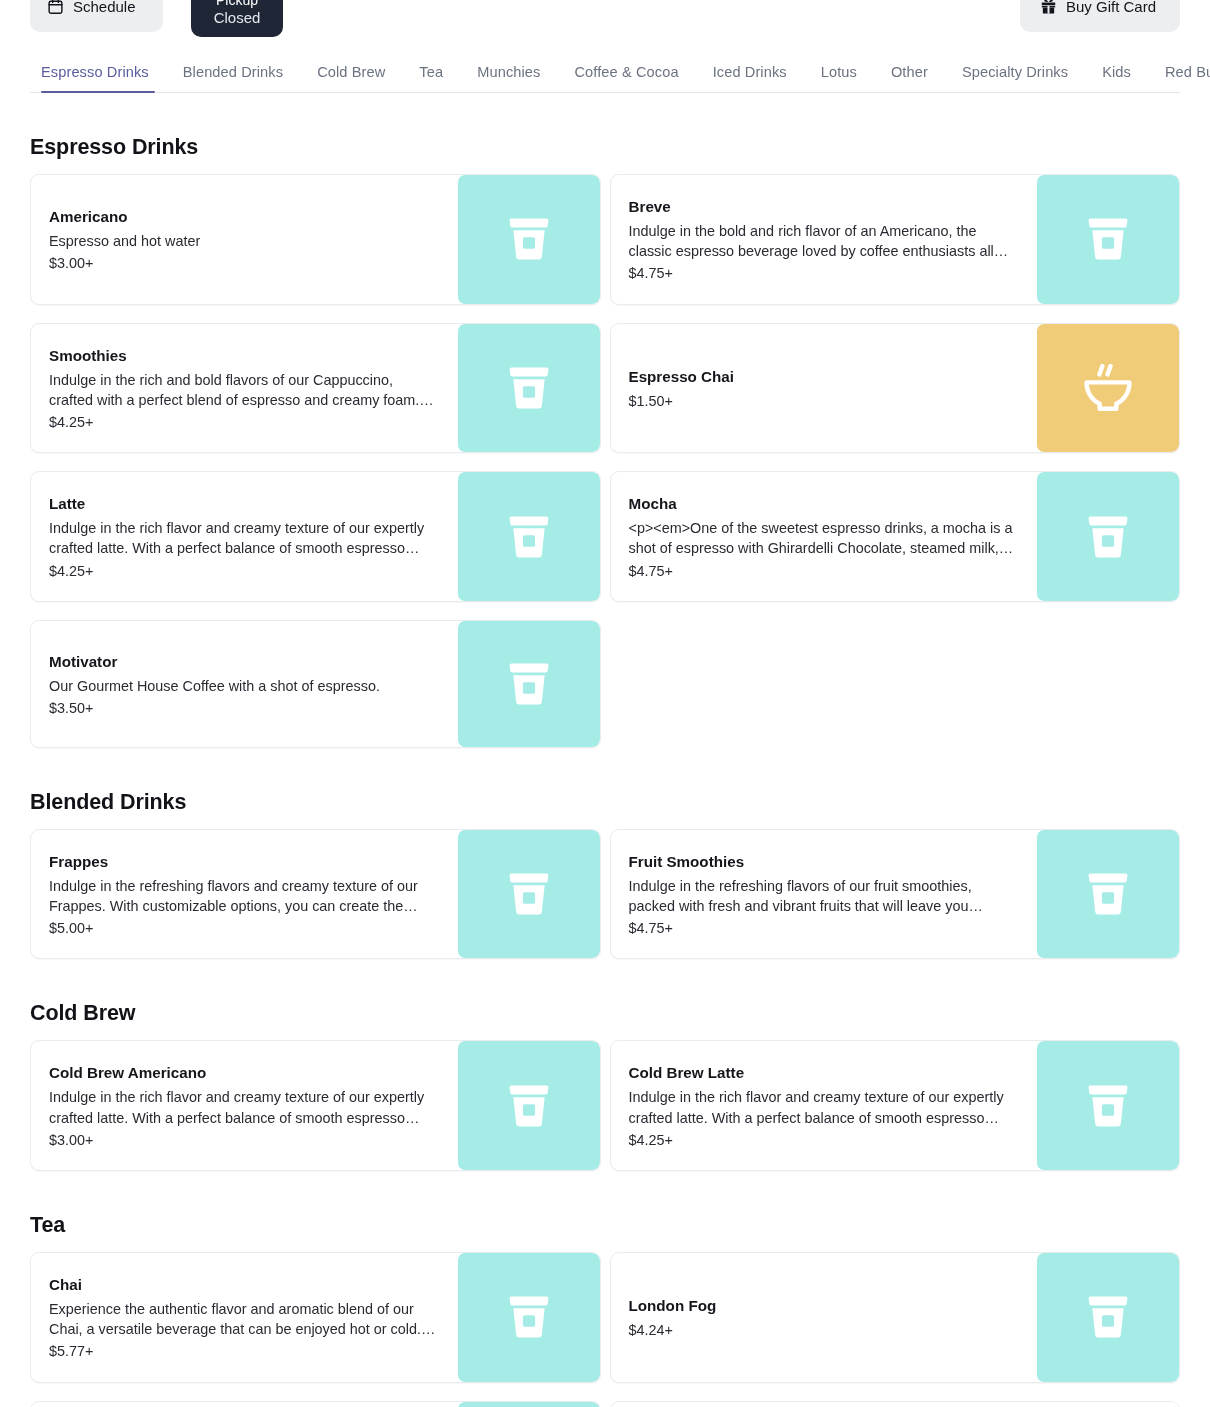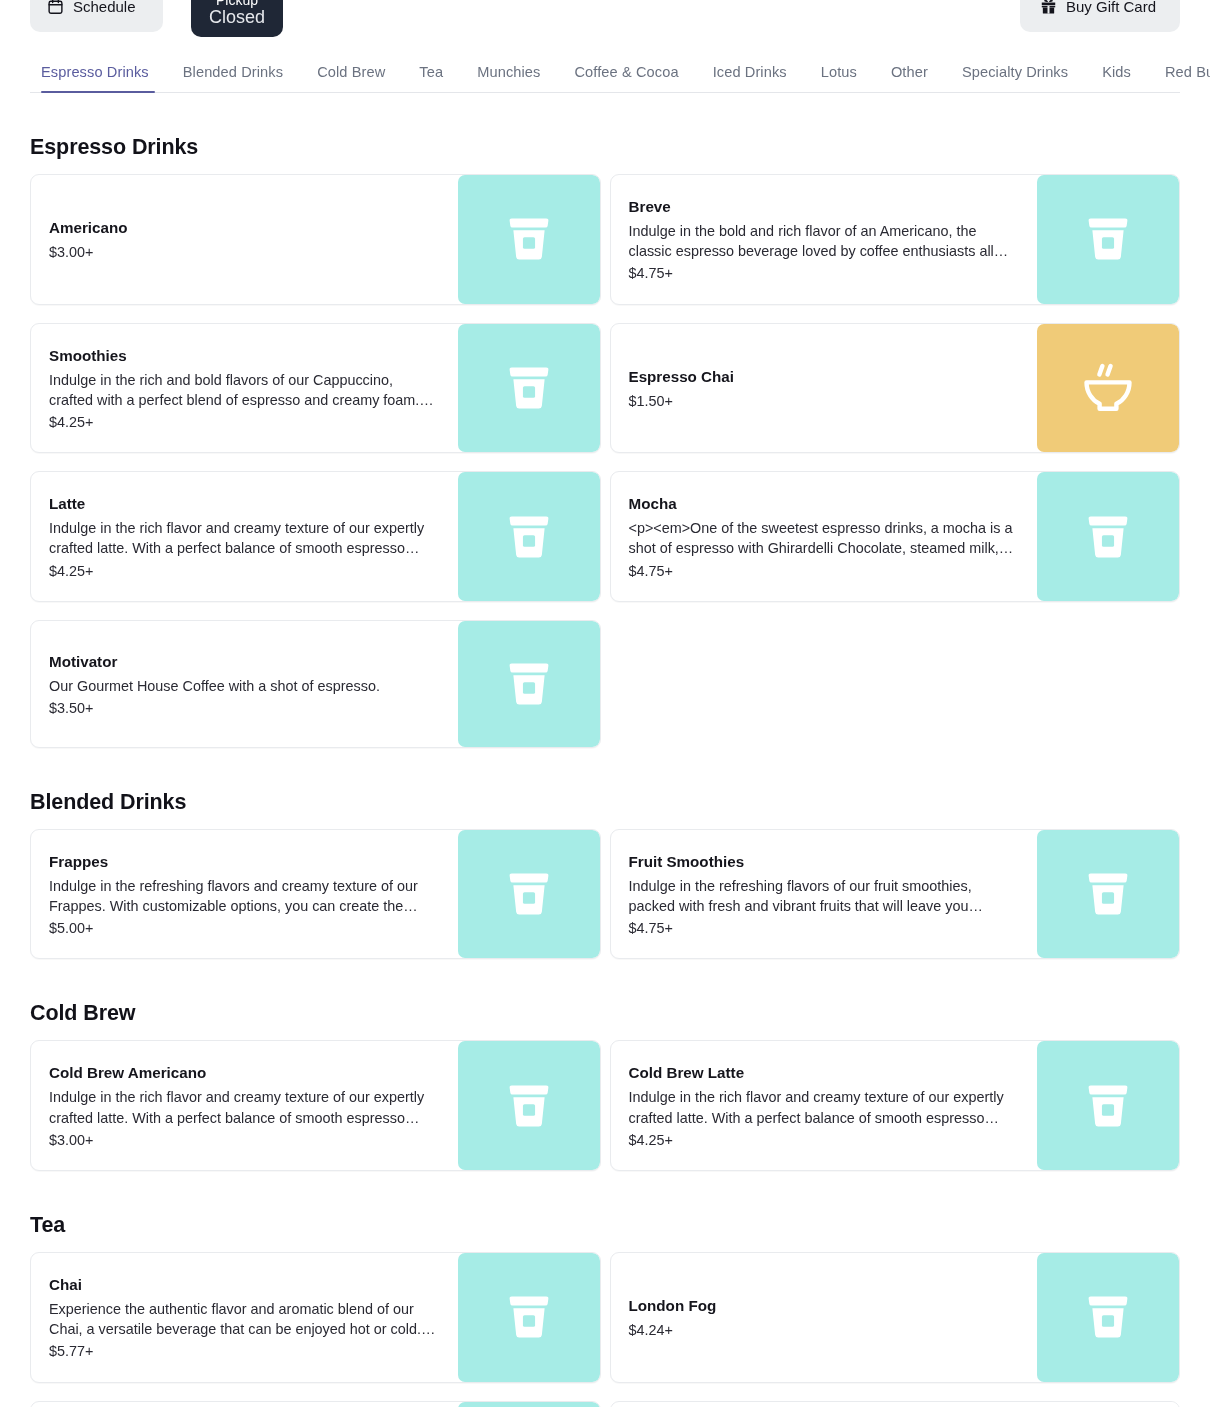--- a/index.html
+++ b/index.html
@@ -48,21 +48,21 @@
     background: #1f2736;
     color: #ffffff;
     border-radius: 10px;
     flex-direction: column;
     align-items: center;
     justify-content: flex-end;
     gap: 0;
     padding-bottom: 11px;
   }
   .pill-pickup .pu-main { font-size: 14px; line-height: 17px; }
-  .pill-pickup .pu-sub  { font-size: 18px; line-height: 17px; color: #e6e8ec; }
+  .pill-pickup .pu-sub  { font-size: 15px; line-height: 17px; color: #e6e8ec; }
 
   .ico { display: inline-flex; width: 17px; height: 17px; flex: none; }
   .ico svg { width: 100%; height: 100%; display: block; }
 
   
   .tabs {
     position: relative;
     margin: 0 30px;
     border-bottom: 1px solid #e4e6ea;
     display: flex;
@@ -216,20 +216,21 @@
     <button class="tab"><span>Kids</span></button>
     <button class="tab"><span>Red Bull</span></button>
   </div>
 
 <div class="content">
     <div class="section-title">Espresso Drinks</div>
     <div class="grid">
       <div class="card">
         <div class="card-text">
           <div class="card-title">Americano</div>
+          <div class="card-desc">Espresso and hot water</div>
           <div class="card-price">$3.00+</div>
         </div>
         <div class="card-media media-teal">
           <svg viewBox="0 0 24 24" fill="#ffffff">
             <path d="M4.6 3.2h14.8a.9.9 0 0 1 .9 1l-.3 2.1a.9.9 0 0 1-.9.8H4.9a.9.9 0 0 1-.9-.8l-.3-2.1a.9.9 0 0 1 .9-1z"></path>
             <path d="M5.3 8.3h13.4l-1.2 11.4a1.3 1.3 0 0 1-1.3 1.1H7.8a1.3 1.3 0 0 1-1.3-1.1z"></path>
             <rect x="9.4" y="11.2" width="5.2" height="5" rx="0.7" fill="#a6ece6"></rect>
           </svg>
         </div>
       </div>

